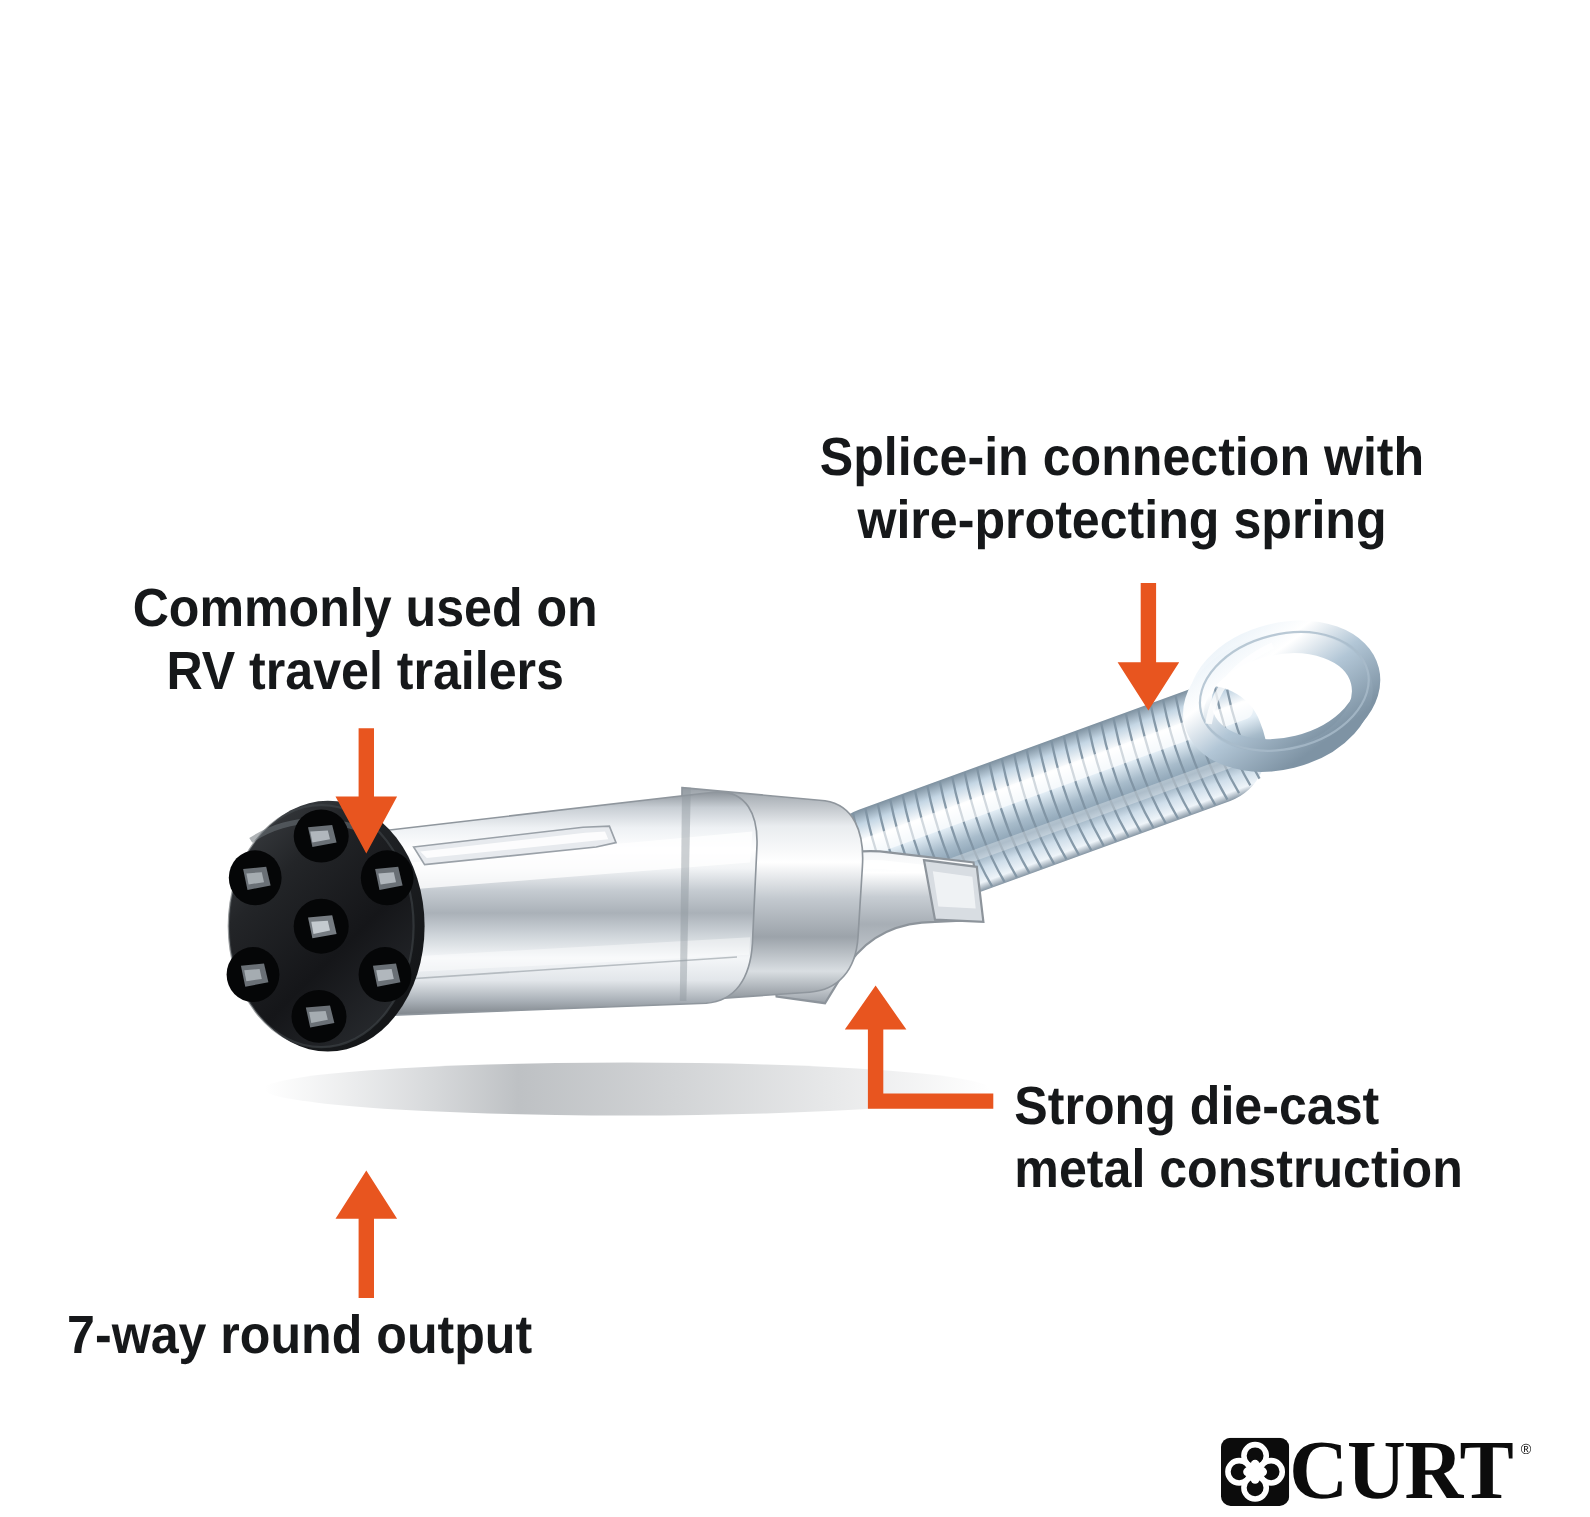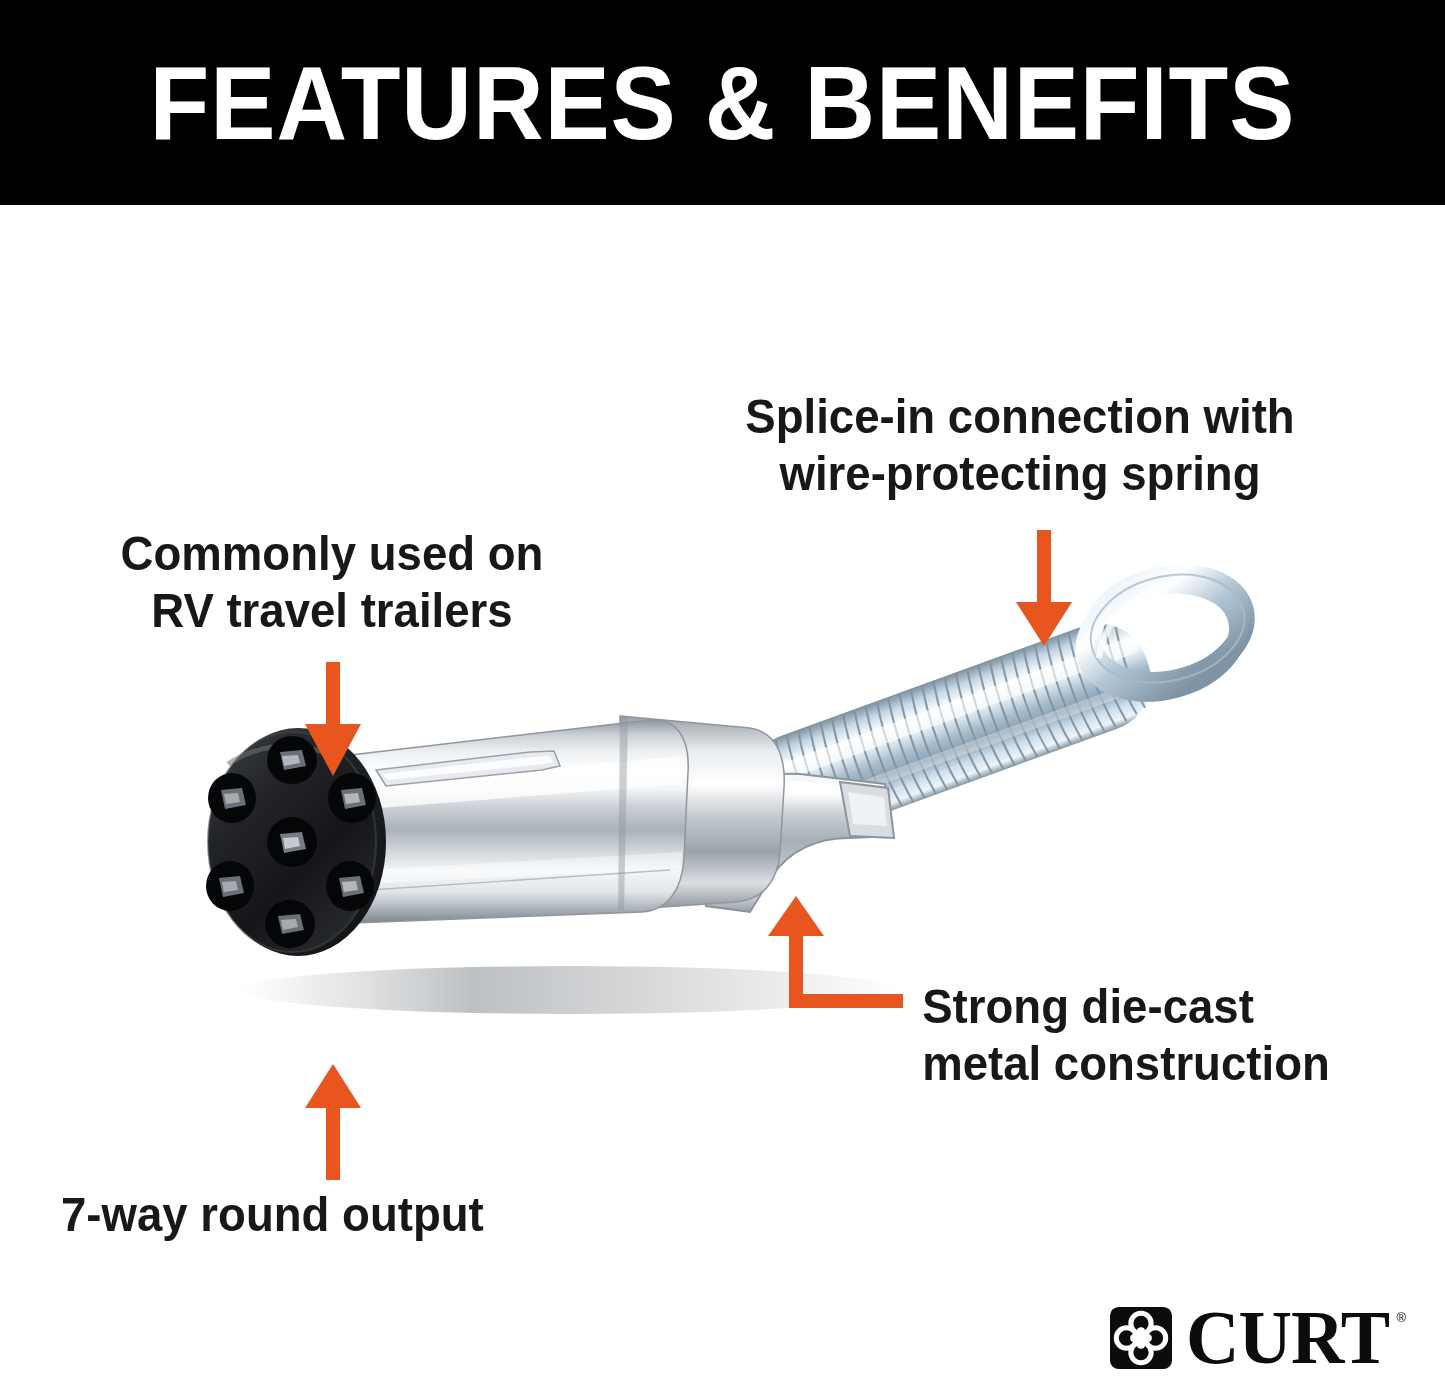--- a/index.html
+++ b/index.html
@@ -79,21 +79,20 @@
 
   
   #curt-logo {
     position: absolute;
     left: 1110px;
     top: 1303px;
     width: 290px;
     height: 70px;
     display: flex;
     align-items: center;
-    gap: 14px;
   }
   .logo-mark {
     width: 62px;
     height: 62px;
     flex: none;
   }
   .logo-word {
     position: relative;
     color: #0c0c0c;
     font-family: "Liberation Serif", serif;
@@ -111,23 +110,20 @@
     font-size: 13px;
     font-weight: 400;
     line-height: 1;
   }
 </style>
 </head>
 <body>
 
 <div id="page">
 
-  <div class="banner">
-    <div class="banner-title">FEATURES &amp; BENEFITS</div>
-  </div>
 
   <svg id="product" viewBox="0 0 1180 620" aria-hidden="true">
     <defs>
 
       <linearGradient id="barrelGrad" x1="0" y1="0" x2="0" y2="1">
         <stop offset="0%" stop-color="#8d949b"></stop>
         <stop offset="7%" stop-color="#c8ced4"></stop>
         <stop offset="16%" stop-color="#eef1f4"></stop>
         <stop offset="26%" stop-color="#ffffff"></stop>
         <stop offset="34%" stop-color="#f2f4f6"></stop>

